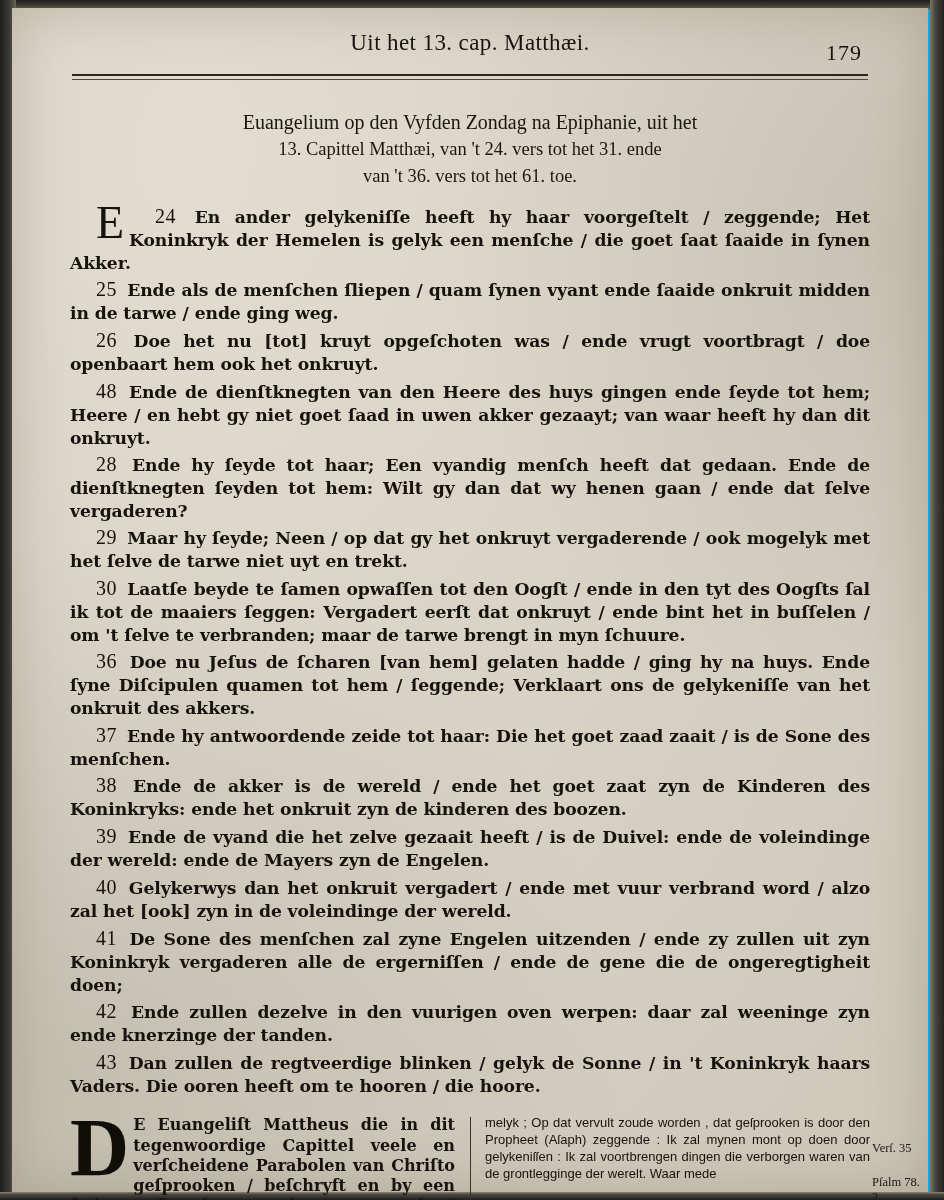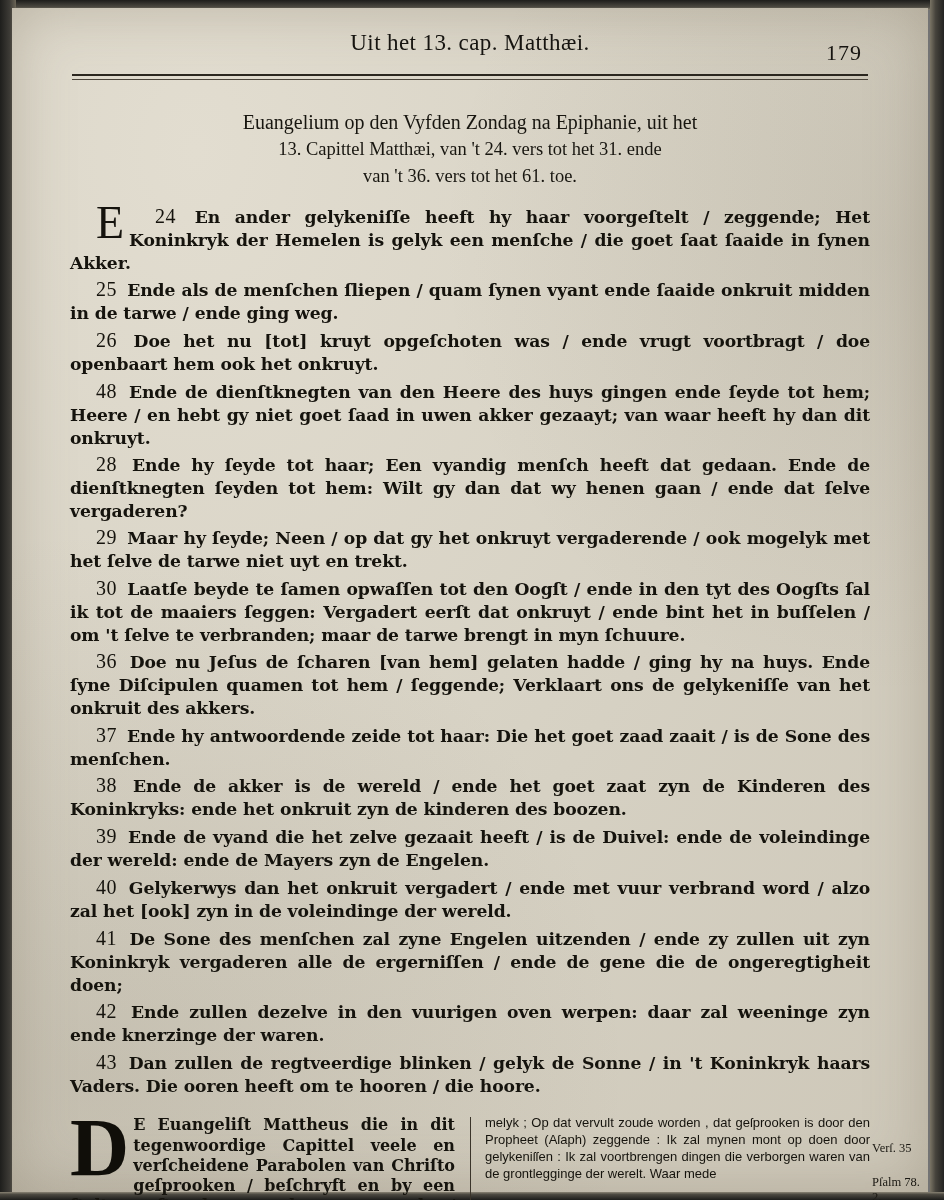--- a/index.html
+++ b/index.html
@@ -5,21 +5,21 @@
   html, body {
     margin: 0;
     padding: 0;
     background: #3a3a38;
   }
   .page {
     position: relative;
     width: 944px;
     height: 1200px;
     overflow: hidden;
-    background: #737373;
+    background: #0ea5e9;
     font-family: "Liberation Serif", serif;
   }
   
   .sheet {
     position: absolute;
     left: 12px;
     top: 8px;
     width: 916px;
     height: 1184px;
     background: #d8d3c6;
@@ -302,21 +302,21 @@
         <span>Gelykerwys dan het onkruit vergadert / ende met vuur verbrand word / alzo zal het [ook] zyn in de voleindinge der wereld.</span>
       </div>
 
       <div class="verse">
         <span class="vnum">41</span>
         <span>De Sone des menſchen zal zyne Engelen uitzenden / ende zy zullen uit zyn Koninkryk vergaderen alle de ergerniſſen / ende de gene die de ongeregtigheit doen;</span>
       </div>
 
       <div class="verse">
         <span class="vnum">42</span>
-        <span>Ende zullen dezelve in den vuurigen oven werpen: daar zal weeninge zyn ende knerzinge der waren.</span>
+        <span>Ende zullen dezelve in den vuurigen oven werpen: daar zal weeninge zyn ende knerzinge der tanden.</span>
       </div>
 
       <div class="verse">
         <span class="vnum">43</span>
         <span>Dan zullen de regtveerdige blinken / gelyk de Sonne / in 't Koninkryk haars Vaders. Die ooren heeft om te hooren / die hoore.</span>
       </div>
 
     </div>
 
     <div class="commentary">

